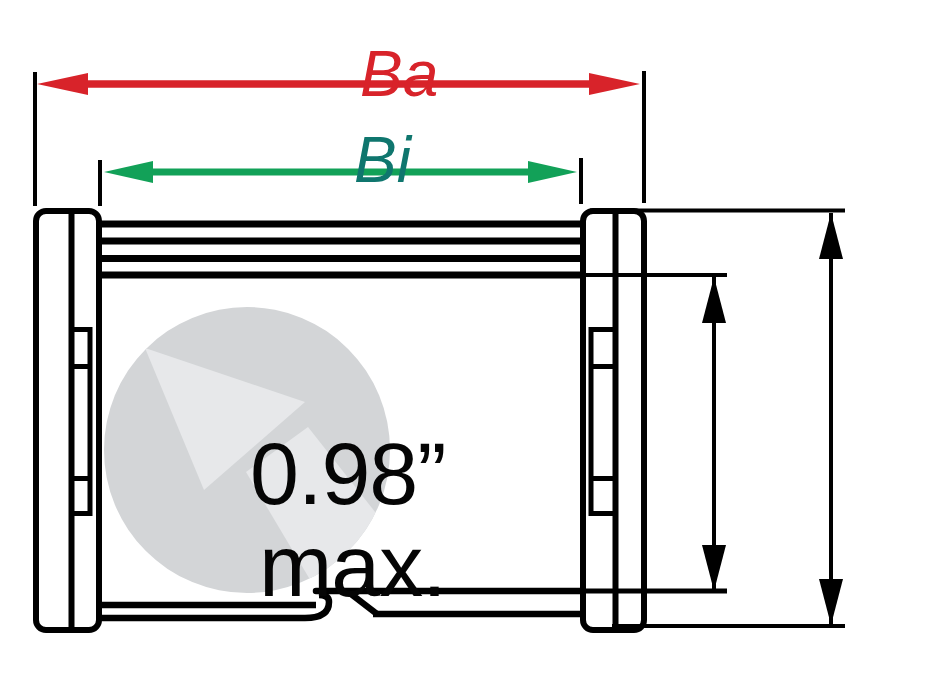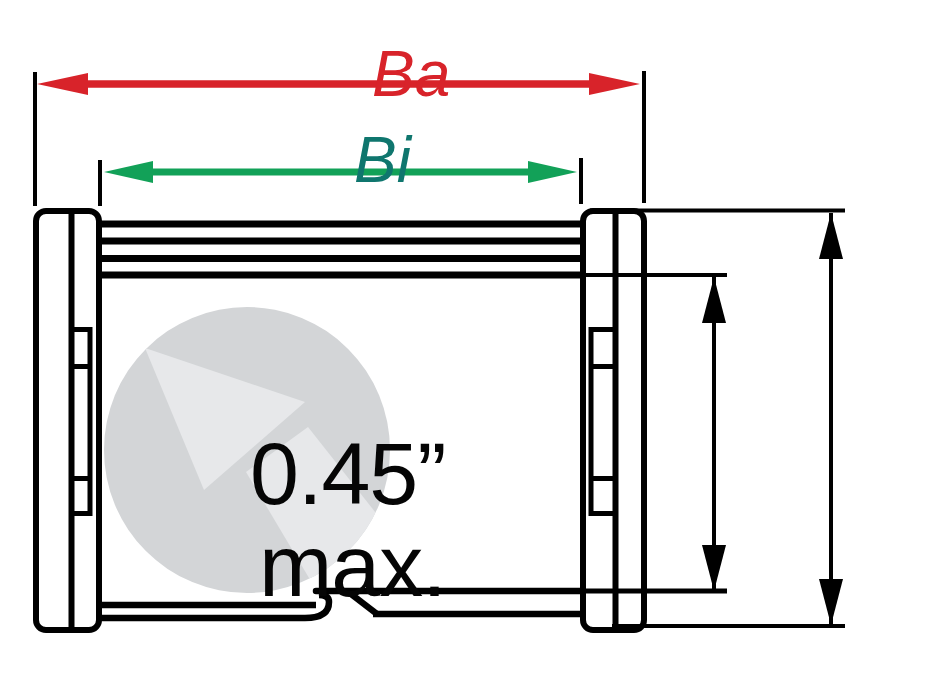--- a/index.html
+++ b/index.html
@@ -3,21 +3,21 @@
 <meta charset="utf-8">
 <style>
   html,body{margin:0;padding:0;background:#fff;}
   .stage{
     position:relative;width:940px;height:688px;background:#ffffff;
     font-family:"Liberation Sans",sans-serif;overflow:hidden;
   }
   .stage svg{position:absolute;left:0;top:0;}
   .anchor{position:absolute;width:0;height:0;display:grid;place-items:center;}
   .anchor>span{white-space:nowrap;line-height:1;display:inline-block;}
-  .lbl-ba>span{font-size:64px;font-style:italic;color:#d8232a;margin-left:12px;}
+  .lbl-ba>span{font-size:64px;font-style:italic;color:#d8232a;}
   .lbl-bi>span{font-size:64px;font-style:italic;color:#0f766e;}
   .callout>span{font-size:88px;color:#050505;letter-spacing:-1px;}
   .vdim>span{font-size:84px;color:#050505;transform:rotate(-90deg) scaleX(0.84);}
 </style>
 </head>
 <body>
 
 <div class="stage">
 
   <svg width="940" height="688" viewBox="0 0 940 688">
@@ -111,21 +111,21 @@
 
   <div class="anchor lbl-ba" style="left:360px;top:42px;">
     <span>Ba</span>
   </div>
 
   <div class="anchor lbl-bi" style="left:354px;top:128px;">
     <span>Bi</span>
   </div>
 
   <div class="anchor callout" style="left:250px;top:430px;">
-    <span>0.45”</span>
+    <span>0.98”</span>
   </div>
 
   <div class="anchor callout" style="left:259px;top:522px;">
     <span>max.</span>
   </div>
 
   <div class="anchor vdim" style="left:770px;top:425px;">
     <span>1.44 (36.5)</span>
   </div>
 

